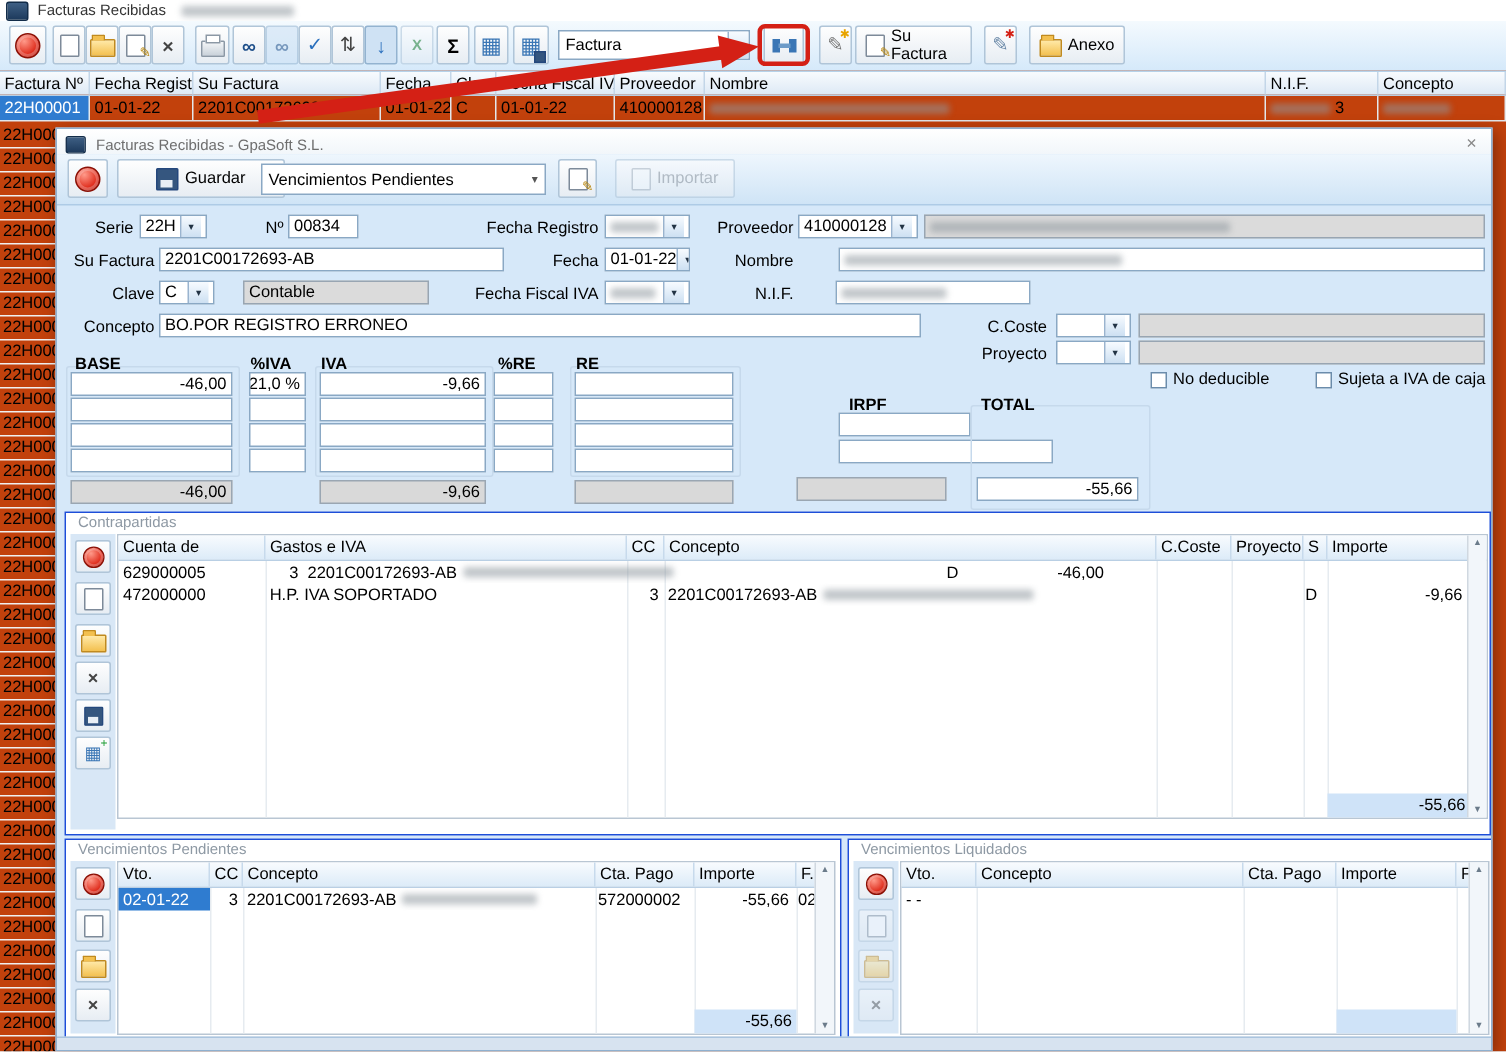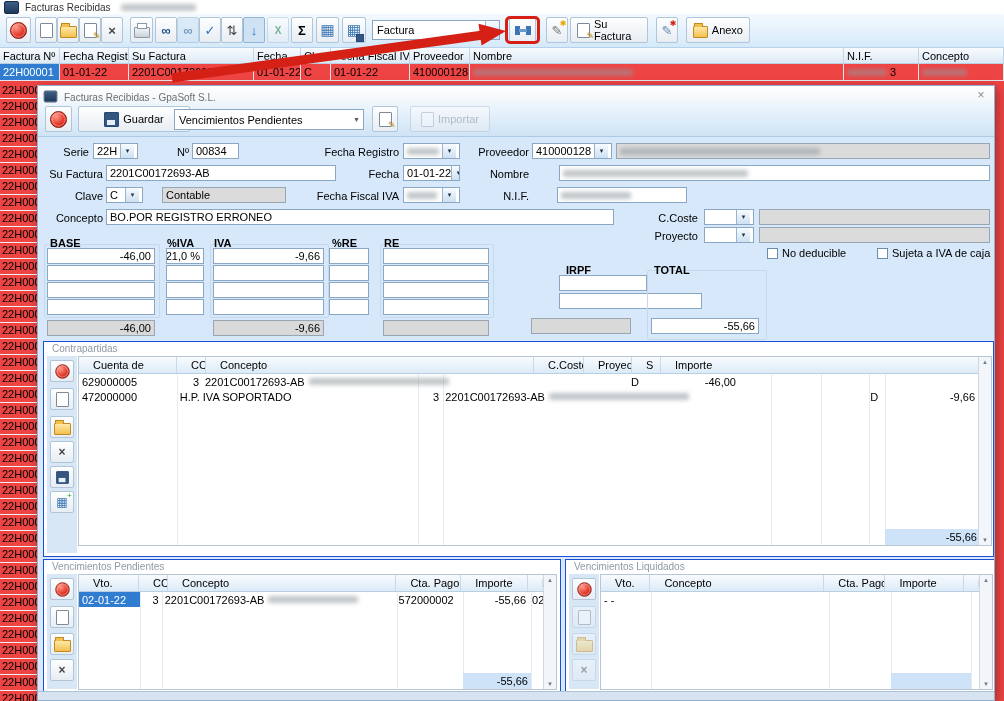--- a/index.html
+++ b/index.html
@@ -1,17 +1,17 @@
 <!DOCTYPE html>
 <html><head>
 <meta charset="utf-8">
 <style>
   html,body{margin:0;padding:0;background:#fff}
   body{font-family:"Liberation Sans","DejaVu Sans",sans-serif;font-size:11px;color:#000}
-  #root{position:relative;width:1004px;height:701px;overflow:hidden;background:#ef4444;outline:1px solid #c9c9c9}
+  #root{position:relative;width:1004px;height:701px;overflow:hidden;background:#c2410c;outline:1px solid #c9c9c9}
   .abs{position:absolute}
   
   .mw-title{position:absolute;left:0;top:0;width:1004px;height:14px;background:#fff;display:flex;align-items:center;padding-left:4px;box-sizing:border-box;font-size:10px;color:#333}
   .appicon{width:13px;height:11px;background:linear-gradient(#3e5f84,#1d3a5c);border:1px solid #122c49;border-radius:2px;margin-right:6px}
   .mw-toolbar{position:absolute;left:0;top:14px;width:1004px;height:33px;background:linear-gradient(#f4fafe,#d5e9fa);border-bottom:1px solid #b6d2ea}
   .tbtn{position:absolute;top:3px;height:26px;border:1px solid #b0c5d8;border-radius:2px;background:linear-gradient(#fefefe,#e7edf3);display:flex;align-items:center;justify-content:center;box-sizing:border-box;font-size:13px;cursor:default}
   .tbtn.pressed{background:#cfe2f4;border-color:#93b3d0}
   .tbtn.dis{opacity:.55}
   .tlabelbtn{font-size:11px;gap:4px;padding:0 6px}
   .combo{position:absolute;background:#fff;border:1px solid #8aa8c4;box-sizing:border-box;display:flex;align-items:center;padding-left:4px;font-size:11px;overflow:hidden;white-space:nowrap}
@@ -39,21 +39,21 @@
   .cb{position:absolute;display:flex;align-items:center;gap:4px;font-size:11px}
   .cbbox{width:11px;height:11px;background:#fff;border:1px solid #6b8cab;box-sizing:border-box}
   
   .panel{position:absolute;background:#fff;border:1px solid #1d4ed8;box-sizing:border-box}
   .plab{position:absolute;top:1px;left:8px;font-size:10px;color:#8e99a4;white-space:nowrap}
   .ptool{position:absolute;left:3px;top:14px;bottom:3px;width:30px;background:#d8e7f6}
   .pbtn{position:absolute;left:3px;width:24px;height:22px;border:1px solid #b0c5d8;border-radius:2px;background:linear-gradient(#fefefe,#e7edf3);display:flex;align-items:center;justify-content:center;box-sizing:border-box;font-size:12px}
   .pbtn.dis{opacity:.45}
   .tbl{position:absolute;border:1px solid #b9c6d3;background:#fff;box-sizing:border-box}
   .thead{display:flex;height:17px;background:linear-gradient(#f8fbfe,#dcebf8);border-bottom:1px solid #b9cfe4;box-sizing:border-box;font-size:11px}
-  .th{display:flex;align-items:center;padding:0 14px;border-right:1px solid #c7daec;box-sizing:border-box;white-space:nowrap;overflow:hidden}
+  .th{display:flex;align-items:center;padding:0 3px;border-right:1px solid #c7daec;box-sizing:border-box;white-space:nowrap;overflow:hidden}
   .tbody{position:absolute;left:0;right:13px;top:17px;bottom:0}
   .trow{position:absolute;left:0;display:flex;height:15px;font-size:11px;width:100%}
   .td{display:flex;align-items:center;padding:0 3px;box-sizing:border-box;white-space:nowrap;overflow:hidden}
   .colline{position:absolute;top:0;bottom:0;width:1px;background:#e6ebf0}
   .totcell{position:absolute;background:#cfe3f8;display:flex;align-items:center;justify-content:flex-end;padding:0 3px;box-sizing:border-box;font-size:11px;height:16px}
   .vscroll{position:absolute;right:0;top:0;bottom:0;width:13px;background:#f2f6fa;border-left:1px solid #d0d8e0;display:flex;flex-direction:column;justify-content:space-between;align-items:center;font-size:6px;color:#6b7b8a;box-sizing:border-box;padding:2px 0}
   .statusbar{position:absolute;left:0;bottom:0;width:100%;height:8px;background:#d7e3f0;border-top:1px solid #aac4de}
   
   .icwrap{position:relative;display:inline-flex;align-items:center;justify-content:center}
   .ic-power{width:15px;height:15px;border-radius:50%;background:radial-gradient(circle at 35% 30%,#ff9a8a,#e03020 60%,#9c1208);border:1px solid #8a1005;box-shadow:inset 0 0 0 2px rgba(255,255,255,.25)}
@@ -414,20 +414,21 @@
         <div class="pbtn" style="top:135px;color:#3a76b5">
             <span class="icwrap">
               <span>▦</span>
               <span class="ov-star" style="color:#1e9e34">+</span>
             </span>
           </div>
       </div>
       <div class="tbl" style="left:34px;top:14px;width:914px;height:190px">
         <div class="thead">
           <div class="th" style="width:98px">Cuenta de</div>
+          <div class="th" style="width:241px">Gastos e IVA</div>
           <div class="th" style="width:25px">CC</div>
           <div class="th" style="width:328px">Concepto</div>
           <div class="th" style="width:50px">C.Coste</div>
           <div class="th" style="width:48px">Proyecto</div>
           <div class="th" style="width:16px">S</div>
           <div class="th" style="width:95px;border-right:none">Importe</div>
         </div>
         <div class="tbody">
           <div class="colline" style="left:98px"></div>
             <div class="colline" style="left:339px"></div>

